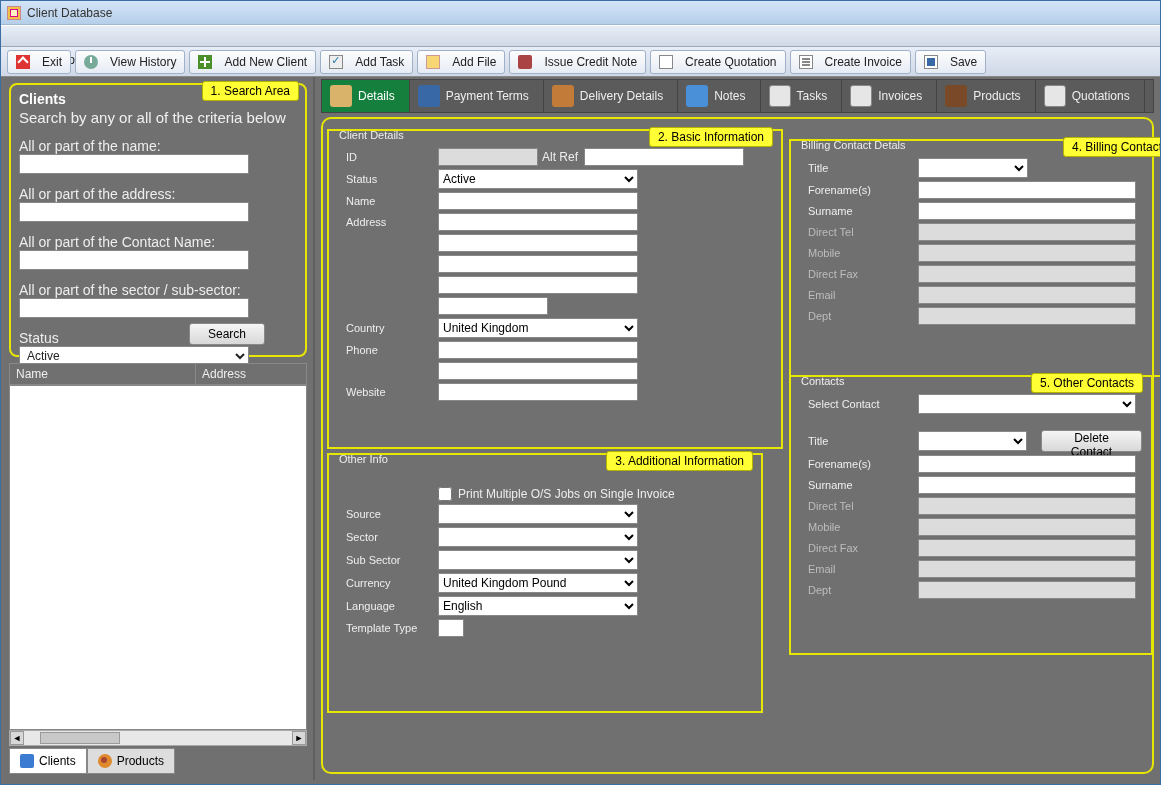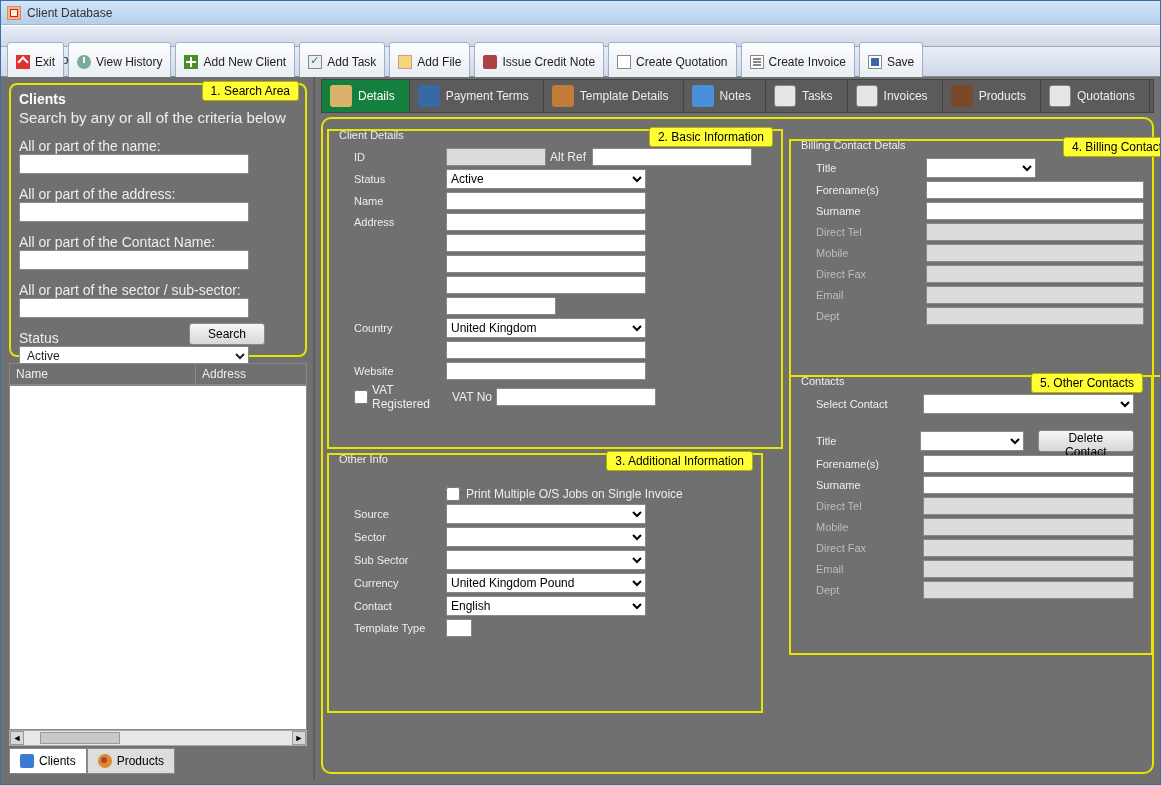--- a/index.html
+++ b/index.html
@@ -10,21 +10,21 @@
   .titlebar { height: 24px; background: linear-gradient(#d4e4f7, #b5cfe9); display: flex; align-items: center; padding-left: 6px; color: #333; border-bottom: 1px solid #9fb8d1; }
   .titlebar .win-icon { width: 14px; height: 14px; background: #f0c14b; border: 1px solid #c88; margin-right: 6px; display: inline-block; position:relative; }
   .titlebar .win-icon::before { content:''; position:absolute; inset:2px; background:#fff3c4; border:1px solid #d08; }
 
   
   .menubar { height: 22px; background: linear-gradient(#e8eef7, #cfd8e7); display: flex; align-items: center; padding-left: 10px; gap: 16px; color: #222; border-top:1px solid #fff; border-bottom:1px solid #9fa8b7; }
   .menubar span { cursor: default; margin-top: 48px; }
 
   
   .toolbar { height: 30px; background: linear-gradient(#e8eef7, #cfd8e7); display: flex; align-items: center; padding-left: 6px; gap: 4px; border-bottom:1px solid #888; }
-  .tbtn { display: flex; align-items: center; height: 40px; padding: 0 8px; background: linear-gradient(#fdfdfd,#e6ecf5); border: 1px solid #9fb0c9; border-radius: 3px; gap: 5px; cursor: pointer; color:#222; }
+  .tbtn { display: flex; align-items: center; height: 24px; padding: 0 8px; background: linear-gradient(#fdfdfd,#e6ecf5); border: 1px solid #9fb0c9; border-radius: 3px; gap: 12px; cursor: pointer; color:#222; }
   .tbtn .ico { width: 14px; height: 14px; display:inline-block; }
 
   
   .ic-exit { background:#d33; position:relative; } .ic-exit::after{content:'';position:absolute;inset:3px;border-left:2px solid #fff;border-top:2px solid #fff;transform:rotate(45deg);}
   .ic-history { background:#7a9; border-radius:50%; position:relative;} .ic-history::after{content:'';position:absolute;left:6px;top:2px;width:2px;height:6px;background:#fff;}
   .ic-add { background:#4a8f2a; position:relative;} .ic-add::before,.ic-add::after{content:'';position:absolute;background:#fff;} .ic-add::before{left:6px;top:2px;width:2px;height:10px;} .ic-add::after{left:2px;top:6px;width:10px;height:2px;}
   .ic-task { background:#eee;border:1px solid #888; position:relative;} .ic-task::after{content:'✓';position:absolute;left:1px;top:-2px;font-size:11px;color:#27a;}
   .ic-file { background:#f7d774;border:1px solid #c99; }
   .ic-credit { background:#a44;border-radius:2px; }
   .ic-quote,.ic-invoice,.ic-save { background:#fff;border:1px solid #888;position:relative;} .ic-save::after{content:'';position:absolute;inset:2px;background:#3968a6;}
@@ -85,21 +85,21 @@
   .row label { width:100px; font-size:11px; color:#eee; padding-left:8px;}
   .row label.dim { color:#bdbdbd; }
   .row input[type=text] { height:18px; border:1px solid #888; background:#fff; padding:0 3px;}
   .row select { height:20px; border:1px solid #888; background:#fff;}
   .row .w100{width:100px;} .row .w200{width:200px;} .row .w110{width:110px;} .row .w160{width:160px;} .row .w220{width:218px;}
   .row input.dim { background:#dcdcdc; }
   .chk { width:14px;height:14px; }
 
   .btn-sm { height:22px; padding:0 10px; background:linear-gradient(#f5f5f5,#d8d8d8); border:1px solid #888; border-radius:3px; cursor:pointer; }
 
-  .pad { padding:14px 17px 6px; }
+  .pad { padding:14px 9px 6px; }
 </style>
 </head>
 <body>
 
 <div class="titlebar">
   <span class="win-icon"></span>
   <span>Client Database</span>
 </div>
 
 <div class="menubar">
@@ -195,21 +195,21 @@
       <div class="tab active">
           <span class="tico ti-details"></span>
           <span>Details</span>
         </div>
       <div class="tab">
           <span class="tico ti-payment"></span>
           <span>Payment Terms</span>
         </div>
       <div class="tab">
           <span class="tico ti-delivery"></span>
-          <span>Template Details</span>
+          <span>Delivery Details</span>
         </div>
       <div class="tab">
           <span class="tico ti-notes"></span>
           <span>Notes</span>
         </div>
       <div class="tab">
           <span class="tico ti-tasks"></span>
           <span>Tasks</span>
         </div>
       <div class="tab">
@@ -264,33 +264,31 @@
             </div>
           <div class="row">
               <label>&nbsp;</label>
               <input type="text" class="w110" style="">
             </div>
           <div class="row">
               <label>Country</label>
               <select class="w200"><option>United Kingdom</option></select>
             </div>
           <div class="row">
+              <label>Phone</label>
+              <input type="text" class="w200" style="">
+            </div>
+          <div class="row">
               <label>&nbsp;</label>
               <input type="text" class="w200" style="">
             </div>
           <div class="row">
               <label>Website</label>
               <input type="text" class="w200" style="">
             </div>
-          <div class="row">
-            <input type="checkbox" class="chk" style="margin-left: 8px;">
-            <span style="margin-left:4px;width:80px;">VAT Registered</span>
-            <span style="width:44px;">VAT No</span>
-            <input type="text" class="w160" style="">
-          </div>
         </div>
       </div>
 
       <div class="gbox" id="box-other">
         <span class="legend">Other Info</span>
         <div class="callout" style="right:8px;top:-4px;">3. Additional Information</div>
         <div class="pad">
           <div class="row" style="margin-top:18px;">
               <label>&nbsp;</label>
               <input type="checkbox" class="chk" style="">
@@ -306,21 +304,21 @@
             </div>
           <div class="row">
               <label>Sub Sector</label>
               <select class="w200"><option></option></select>
             </div>
           <div class="row">
               <label>Currency</label>
               <select class="w200"><option>United Kingdom Pound</option></select>
             </div>
           <div class="row">
-              <label>Contact</label>
+              <label>Language</label>
               <select class="w200"><option>English</option></select>
             </div>
           <div class="row">
               <label>Template Type</label>
               <input type="text" style="width: 26px;">
             </div>
         </div>
       </div>
 
       <div class="gbox" id="box-billing">

